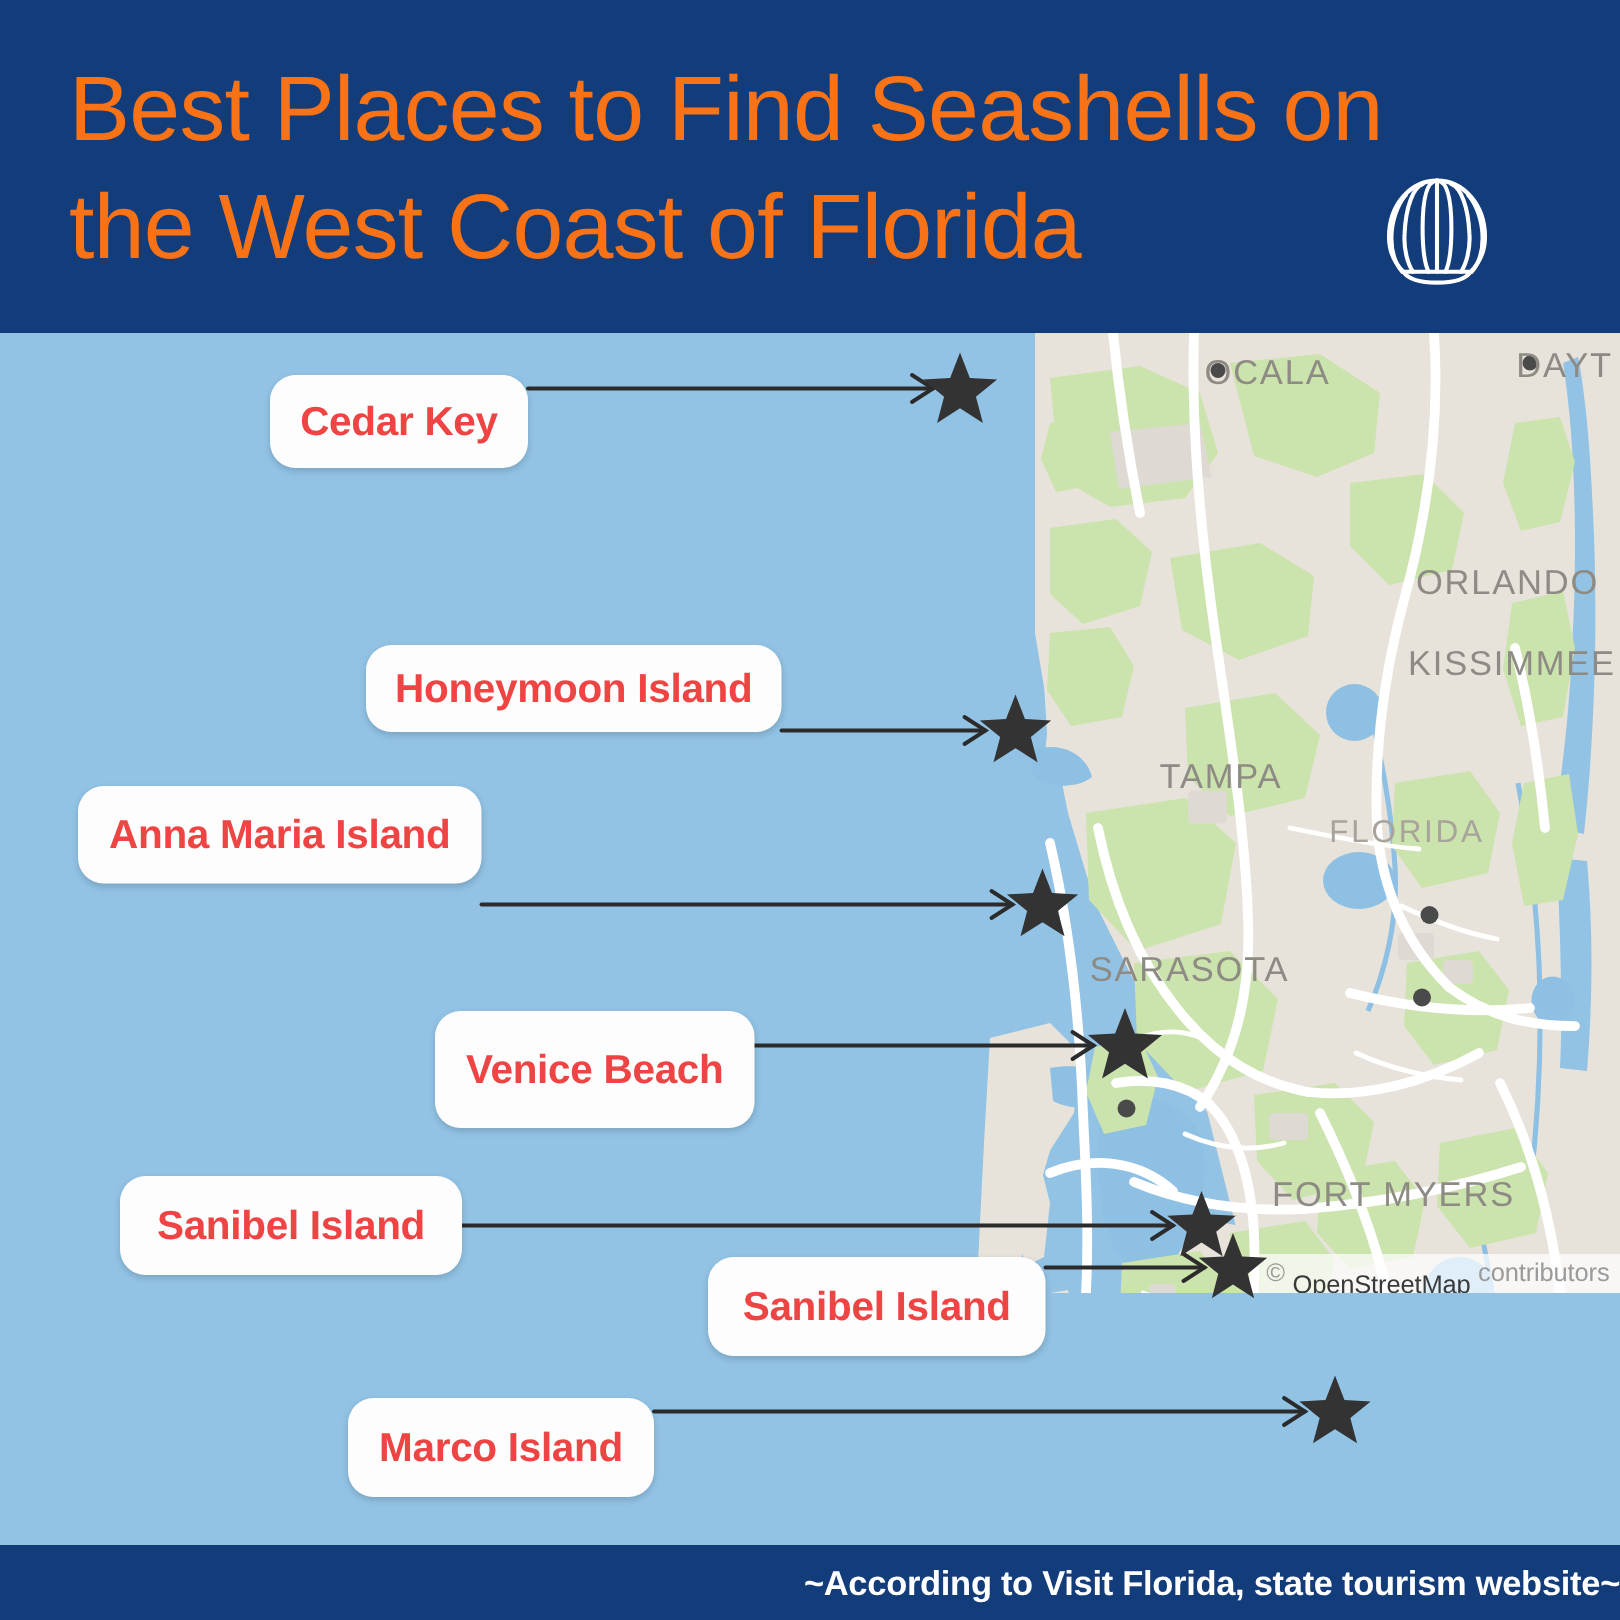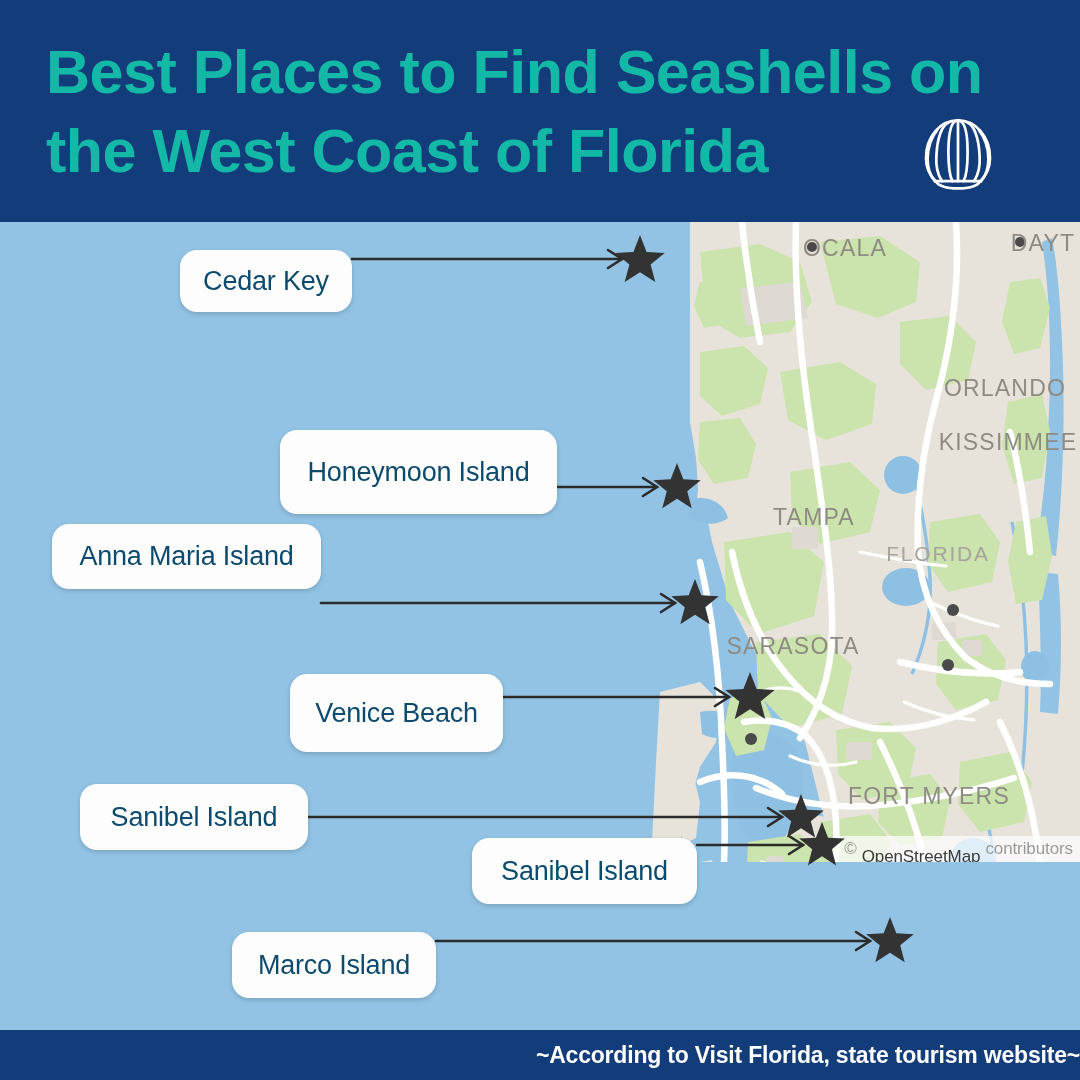--- a/index.html
+++ b/index.html
@@ -13,23 +13,23 @@
 
   
   #header {
     position:absolute; left:0; top:0; width:1080px; height:222px;
     background:#133c7b;
     display:flex; align-items:center;
   }
   #header-title {
     position:absolute; left:46px; top:33px;
     width:1000px;
-    color:#14b8a6;
+    color:#f97316;
     font-size:61px;
-    font-weight:bold;
+    font-weight:normal;
     line-height:1.29;
     letter-spacing:-0.5px;
     white-space:pre-line;
   }
   #shell-icon {
     position:absolute; left:918px; top:114px;
     width:80px; height:80px;
   }
 
   
@@ -43,23 +43,23 @@
   
   #annotations { position:absolute; left:0; top:222px; width:1080px; height:808px; }
   #arrow-svg { position:absolute; left:0; top:0; }
 
   .place-label {
     position:absolute;
     background:#fdfdfd;
     border-radius:17px;
     box-shadow:0 2px 5px rgba(0,0,0,0.17);
     display:flex; align-items:center; justify-content:center;
-    color:#0c4a6e;
+    color:#ef4444;
     font-size:27px;
-    font-weight:normal;
+    font-weight:bold;
     letter-spacing:-0.2px;
     white-space:nowrap;
   }
 
   
   #osm-attribution {
     position:absolute;
     right:0; bottom:0;
     height:26px;
     padding:0 7px 0 9px;
@@ -294,21 +294,21 @@
         <path d="M677.00,241.00L683.32,257.30L700.78,258.27L687.22,269.32L691.69,286.23L677.00,276.75L662.31,286.23L666.78,269.32L653.22,258.27L670.68,257.30Z"></path>
         <path d="M695.00,357.00L701.32,373.30L718.78,374.27L705.22,385.32L709.69,402.23L695.00,392.75L680.31,402.23L684.78,385.32L671.22,374.27L688.68,373.30Z"></path>
         <path d="M750.00,450.00L756.57,466.96L774.73,467.97L760.63,479.45L765.28,497.03L750.00,487.18L734.72,497.03L739.37,479.45L725.27,467.97L743.43,466.96Z"></path>
         <path d="M801.00,572.00L807.07,587.65L823.83,588.58L810.81,599.19L815.11,615.42L801.00,606.32L786.89,615.42L791.19,599.19L778.17,588.58L794.93,587.65Z"></path>
         <path d="M822.00,600.00L828.07,615.65L844.83,616.58L831.81,627.19L836.11,643.42L822.00,634.32L807.89,643.42L812.19,627.19L799.17,616.58L815.93,615.65Z"></path>
         <path d="M890.00,695.00L896.32,711.30L913.78,712.27L900.22,723.32L904.69,740.23L890.00,730.75L875.31,740.23L879.78,723.32L866.22,712.27L883.68,711.30Z"></path>
       </g>
   </svg>
   <div id="label-group">
       <div class="place-label" style="left: 180px; top: 28px; width: 172px; height: 62px;">Cedar Key</div>
-      <div class="place-label" style="left: 244px; top: 208px; width: 277px; height: 84px; margin-left: 36px;">Honeymoon Island</div>
+      <div class="place-label" style="left: 244px; top: 208px; width: 277px; height: 58px;">Honeymoon Island</div>
       <div class="place-label" style="left: 52px; top: 302px; width: 269px; height: 65px;">Anna Maria Island</div>
       <div class="place-label" style="left: 290px; top: 452px; width: 213px; height: 78px;">Venice Beach</div>
       <div class="place-label" style="left: 80px; top: 562px; width: 228px; height: 66px;">Sanibel Island</div>
       <div class="place-label" style="left: 472px; top: 616px; width: 225px; height: 66px;">Sanibel Island</div>
       <div class="place-label" style="left: 232px; top: 710px; width: 204px; height: 66px;">Marco Island</div>
     </div>
 </div>
 
 <div id="footer">
   <div id="footer-text">~According to Visit Florida, state tourism website~</div>

